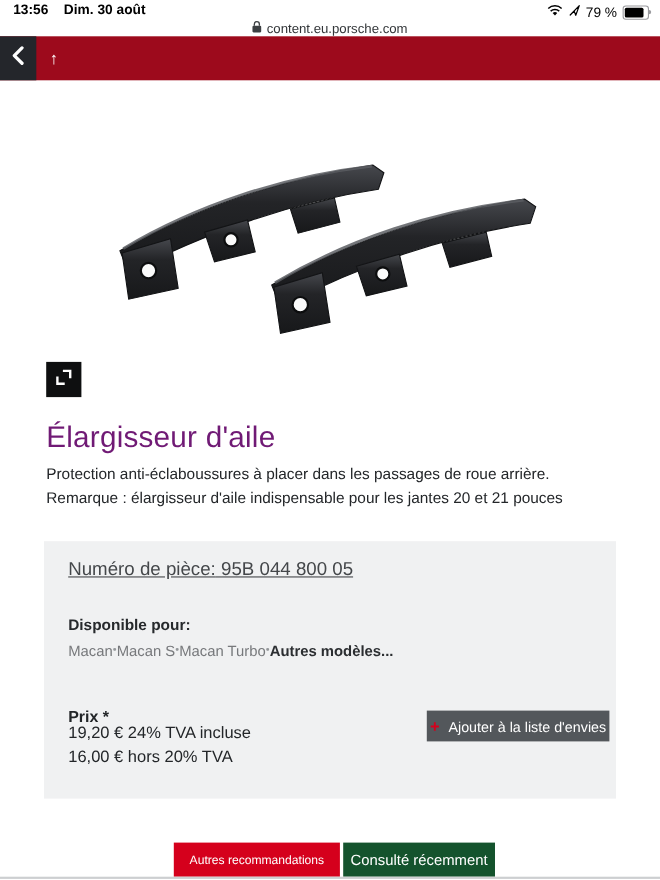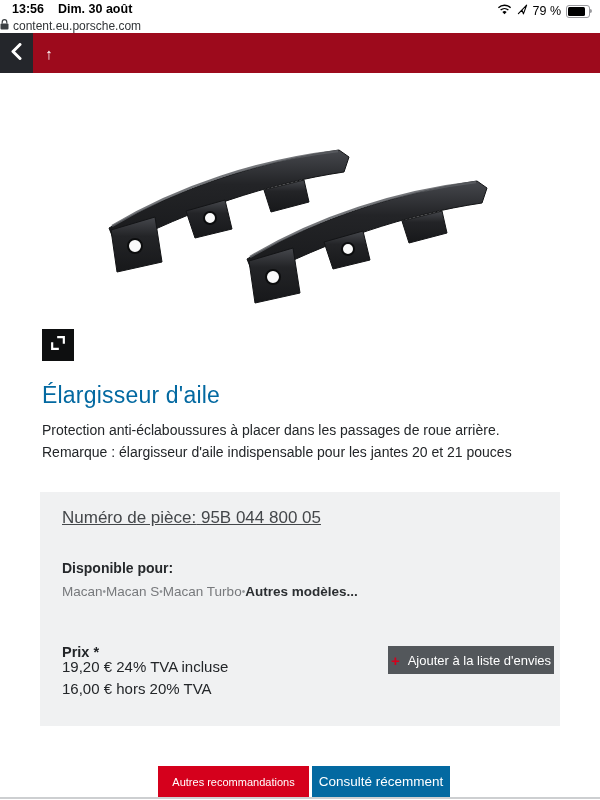--- a/index.html
+++ b/index.html
@@ -11,40 +11,40 @@
     display:flex; padding:2px 10px 0 12px; box-sizing:border-box;
     font-size:12.5px; font-weight:700; color:#000; }
   .status-date { margin-left:14px; }
   .status-right { margin-left:auto; display:flex; align-items:center; gap:5px; font-weight:500; }
   .batt { width:22px; height:11px; border:1px solid #9a9a9e; border-radius:3px; position:relative; }
   .batt .lvl { position:absolute; left:1px; top:1px; bottom:1px; width:79%; background:#000; border-radius:1.5px; }
   .batt .tip { position:absolute; right:-3px; top:3px; width:2px; height:4px; background:#9a9a9e; border-radius:0 2px 2px 0; }
 
   
   .url-bar { position:absolute; top:18px; left:0; right:0; height:15px;
-    display:flex; align-items:center; gap:4px;
+    display:flex; justify-content:center; align-items:center; gap:4px;
     font-size:12px; color:#323538; }
 
   
   .app-header { position:absolute; top:33px; left:0; right:0; height:40px; background:#9d0a1c; }
   .back-btn { position:absolute; left:0; top:0; width:33px; height:40px; background:#24262b;
     display:flex; align-items:center; justify-content:center; cursor:pointer; }
   .up-btn { position:absolute; left:33px; top:0; width:32px; height:40px; color:#fff;
     display:flex; align-items:center; justify-content:center; font-size:15px; cursor:pointer; }
   .header-text { position:absolute; left:66px; top:6px; color:#fff; line-height:1; }
   .header-title { font-size:13px; font-weight:400; }
   .header-sub { font-size:10.5px; margin-top:4px; opacity:.95; }
 
   
   .hero { position:absolute; left:95px; top:128px; }
   .expand-btn { position:absolute; left:42px; top:329px; width:32px; height:32px;
     background:#0e0f10; display:flex; align-items:center; justify-content:center; cursor:pointer; }
 
-  .product-title { position:absolute; left:42px; top:382px; font-size:23px;
-    font-weight:400; color:#0369a1; letter-spacing:.2px; }
+  .product-title { position:absolute; left:42px; top:382px; font-size:27px;
+    font-weight:400; color:#701a75; letter-spacing:.2px; }
   .product-desc { position:absolute; left:42px; top:419px; font-size:14px;
     line-height:22px; color:#232629; }
 
   
   .panel { position:absolute; left:40px; top:492px; width:520px; height:234px; background:#f0f1f2; }
   .part-number { position:absolute; left:22px; top:16px; font-size:17px; color:#44474a;text-decoration:underline; }
   .available-label { position:absolute; left:22px; top:68px; font-size:14px; font-weight:700; color:#26292c; }
   .models-row { position:absolute; left:22px; top:92px; font-size:13.5px; color:#77797c;
     display:flex; align-items:center; }
   .model-sep { font-size:10px; color:#94979a; }
@@ -55,21 +55,21 @@
   .wishlist-btn { position:absolute; left:348px; top:154px; width:166px; height:28px;
     background:#53575b; color:#fff; font-size:13px; display:flex; align-items:center;
     justify-content:center; gap:8px; cursor:pointer; }
   .plus-glyph { color:#d5001c; font-size:15px; font-weight:700; line-height:1; }
 
   
   .footer-red { position:absolute; left:158px; top:766px; width:151px; height:31px;
     background:#d5001c; color:#fff; font-size:11px; display:flex; align-items:center;
     justify-content:center; cursor:pointer; }
   .footer-gray { position:absolute; left:312px; top:766px; width:138px; height:31px;
-    background:#0369a1; color:#fff; font-size:13.5px; display:flex; align-items:center;
+    background:#14532d; color:#fff; font-size:13.5px; display:flex; align-items:center;
     justify-content:center; cursor:pointer; }
   .bottom-line { position:absolute; left:0; top:797px; width:600px; height:2px; background:#cdcfd1; }
 </style>
 </head>
 <body>
 
 <div class="status-bar">
   <span>13:56</span>
   <span class="status-date">Dim. 30 août</span>
   <div class="status-right">

